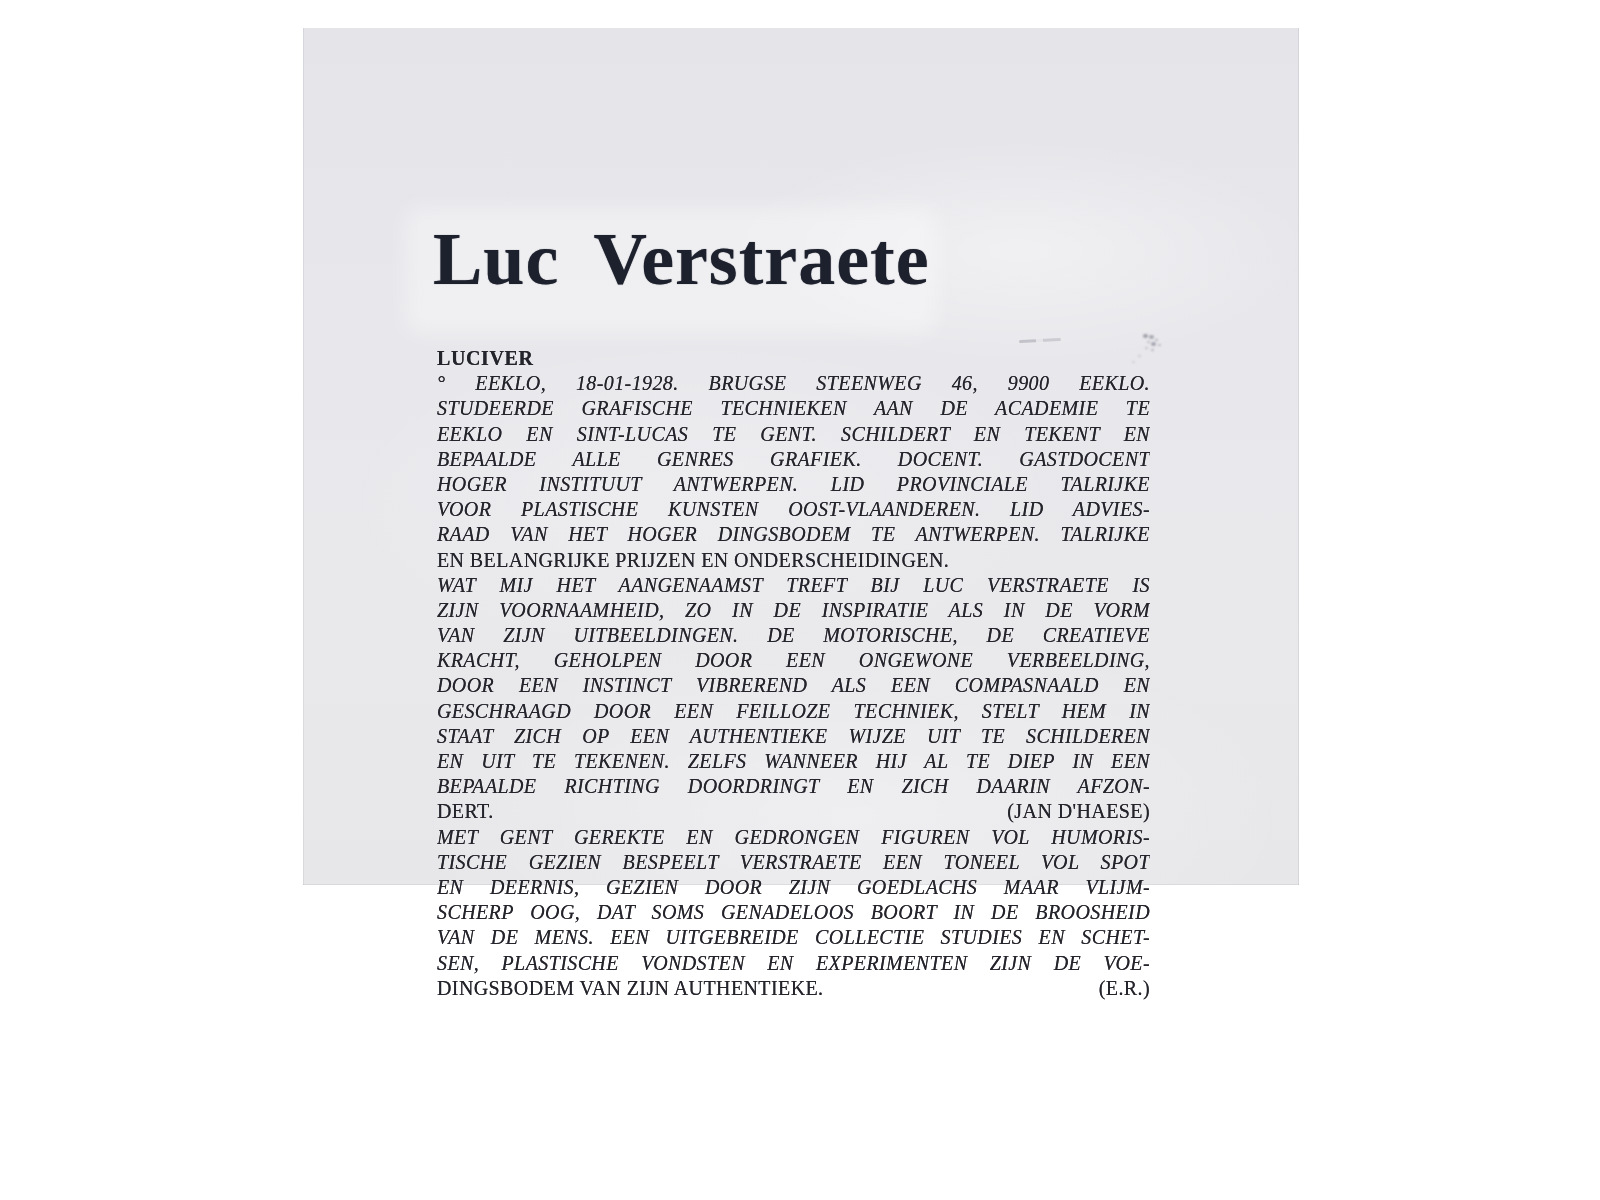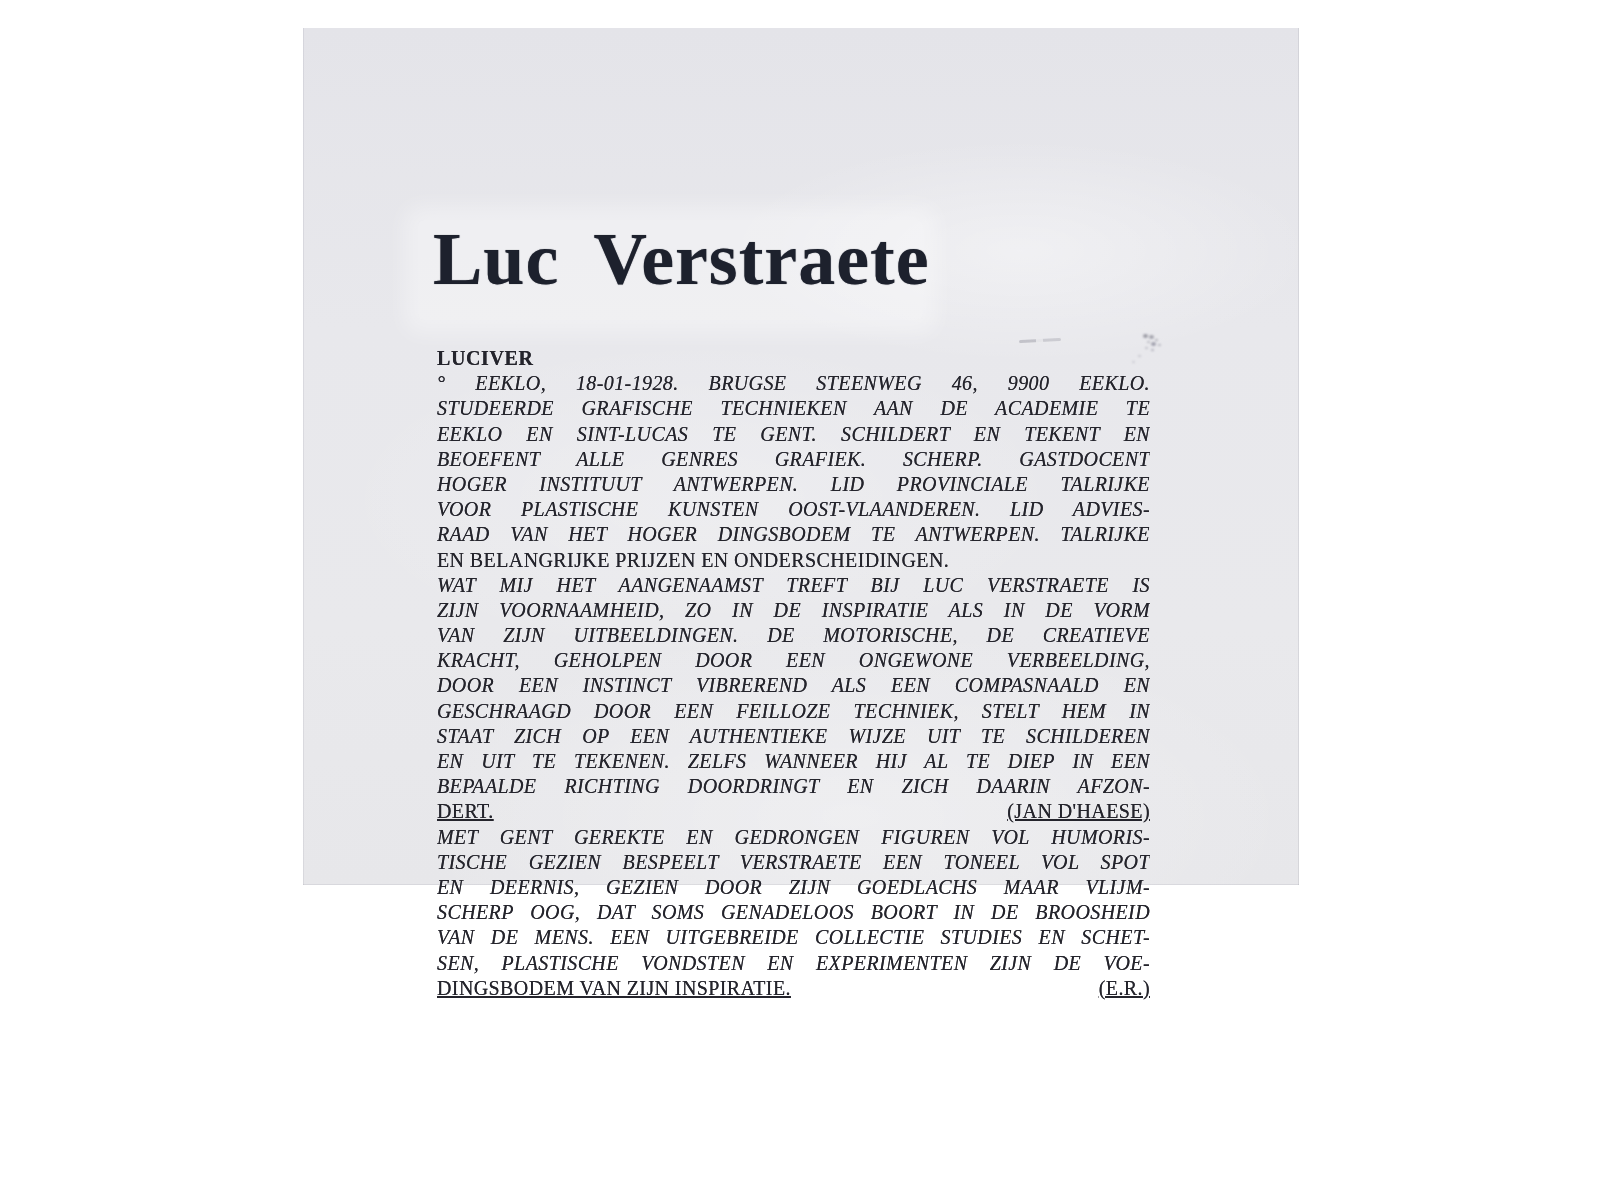--- a/index.html
+++ b/index.html
@@ -89,21 +89,20 @@
   }
   .artist-code {
     font-weight: bold;
     letter-spacing: 0.6px;
   }
   .sigline {
     display: flex;
     justify-content: space-between;
     height: 25.2px;
     line-height: 25.2px;
-    text-decoration: underline;
   }
   
   .smudge {
     position: absolute;
     left: 822px;
     top: 300px;
     width: 50px;
     height: 50px;
     opacity: 0.65;
     filter: blur(0.8px);
@@ -173,21 +172,21 @@
     <h1 class="title" style="margin:0;">Luc Verstraete</h1>
 
     <div class="text-block">
 
       <div class="line artist-code">LUCIVER</div>
 
       <div>
         <div class="jline">° EEKLO, 18-01-1928. BRUGSE STEENWEG 46, 9900 EEKLO.</div>
         <div class="jline">STUDEERDE GRAFISCHE TECHNIEKEN AAN DE ACADEMIE TE</div>
         <div class="jline">EEKLO EN SINT-LUCAS TE GENT. SCHILDERT EN TEKENT EN</div>
-        <div class="jline">BEOEFENT ALLE GENRES GRAFIEK. SCHERP. GASTDOCENT</div>
+        <div class="jline">BEPAALDE ALLE GENRES GRAFIEK. DOCENT. GASTDOCENT</div>
         <div class="jline">HOGER INSTITUUT ANTWERPEN. LID PROVINCIALE TALRIJKE</div>
         <div class="jline">VOOR PLASTISCHE KUNSTEN OOST-VLAANDEREN. LID ADVIES-</div>
         <div class="jline">RAAD VAN HET HOGER DINGSBODEM TE ANTWERPEN. TALRIJKE</div>
         <div class="line">EN BELANGRIJKE PRIJZEN EN ONDERSCHEIDINGEN.</div>
       </div>
 
       <div>
         <div class="jline">WAT MIJ HET AANGENAAMST TREFT BIJ LUC VERSTRAETE IS</div>
         <div class="jline">ZIJN VOORNAAMHEID, ZO IN DE INSPIRATIE ALS IN DE VORM</div>
         <div class="jline">VAN ZIJN UITBEELDINGEN. DE MOTORISCHE, DE CREATIEVE</div>
@@ -204,21 +203,21 @@
       </div>
 
       <div>
         <div class="jline">MET GENT GEREKTE EN GEDRONGEN FIGUREN VOL HUMORIS-</div>
         <div class="jline">TISCHE GEZIEN BESPEELT VERSTRAETE EEN TONEEL VOL SPOT</div>
         <div class="jline">EN DEERNIS, GEZIEN DOOR ZIJN GOEDLACHS MAAR VLIJM-</div>
         <div class="jline">SCHERP OOG, DAT SOMS GENADELOOS BOORT IN DE BROOSHEID</div>
         <div class="jline">VAN DE MENS. EEN UITGEBREIDE COLLECTIE STUDIES EN SCHET-</div>
         <div class="jline">SEN, PLASTISCHE VONDSTEN EN EXPERIMENTEN ZIJN DE VOE-</div>
         <div class="sigline">
-          <span>DINGSBODEM VAN ZIJN INSPIRATIE.</span>
+          <span>DINGSBODEM VAN ZIJN AUTHENTIEKE.</span>
           <span>(E.R.)</span>
         </div>
       </div>
 
     </div>
 
     <div class="smudge"></div>
     <div class="scan-dash"></div>
     <div class="speck"></div>
     <div class="bottom-shadow"></div>

